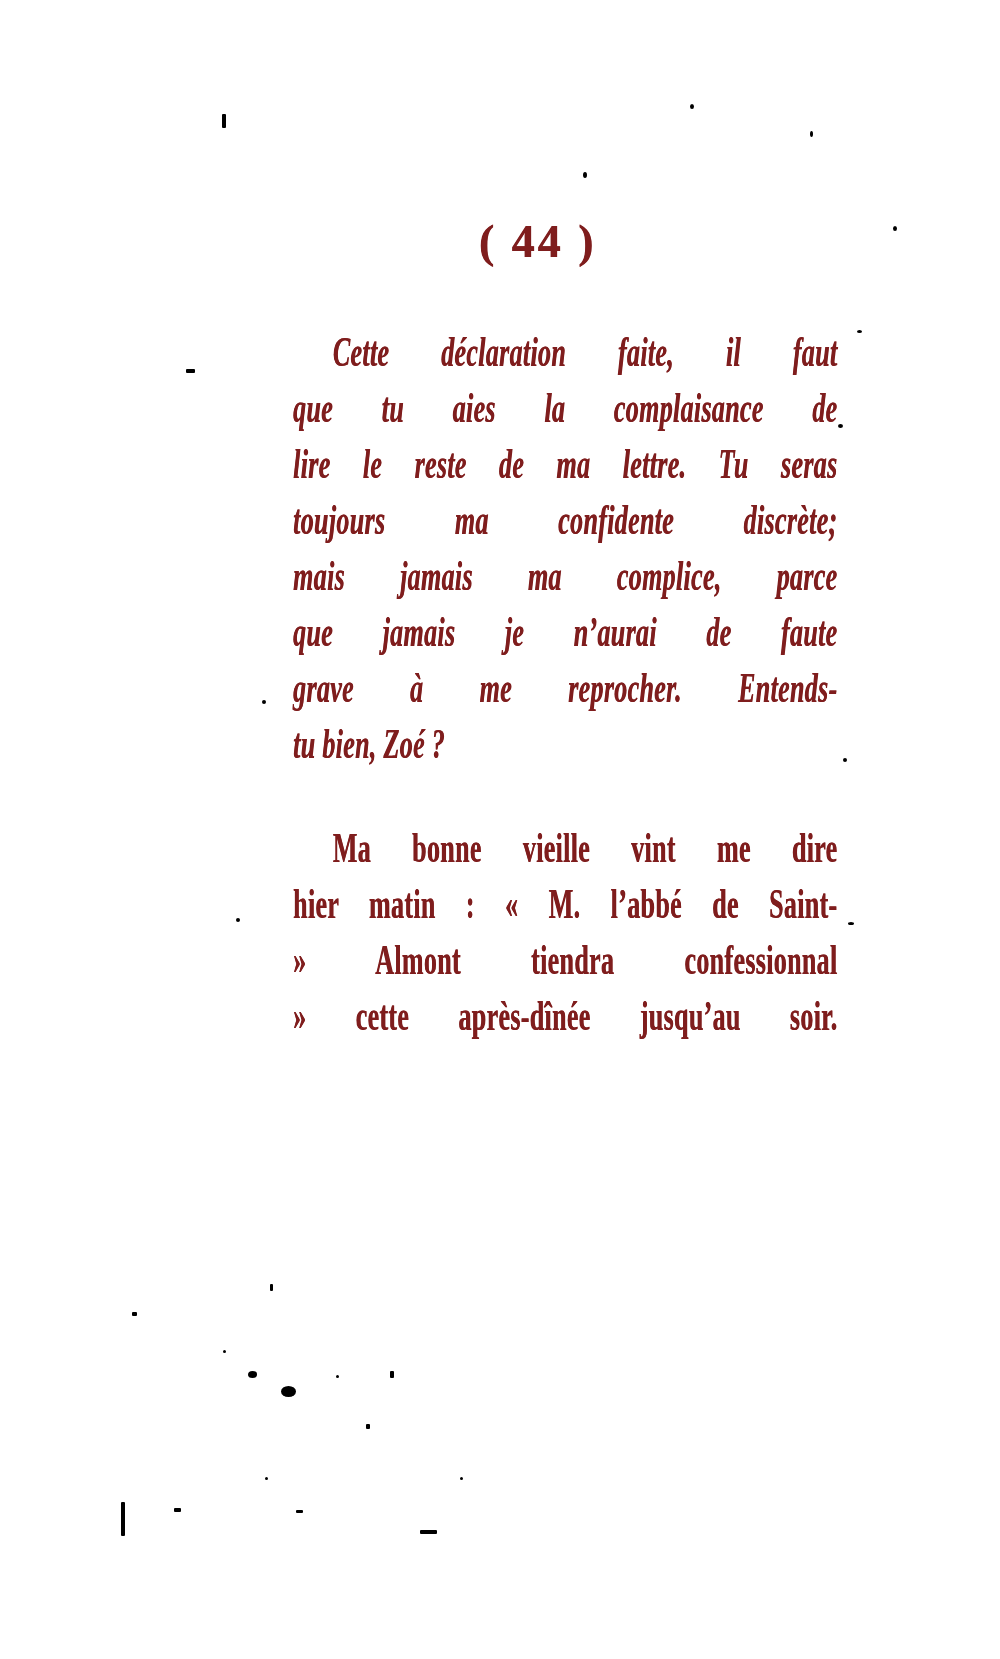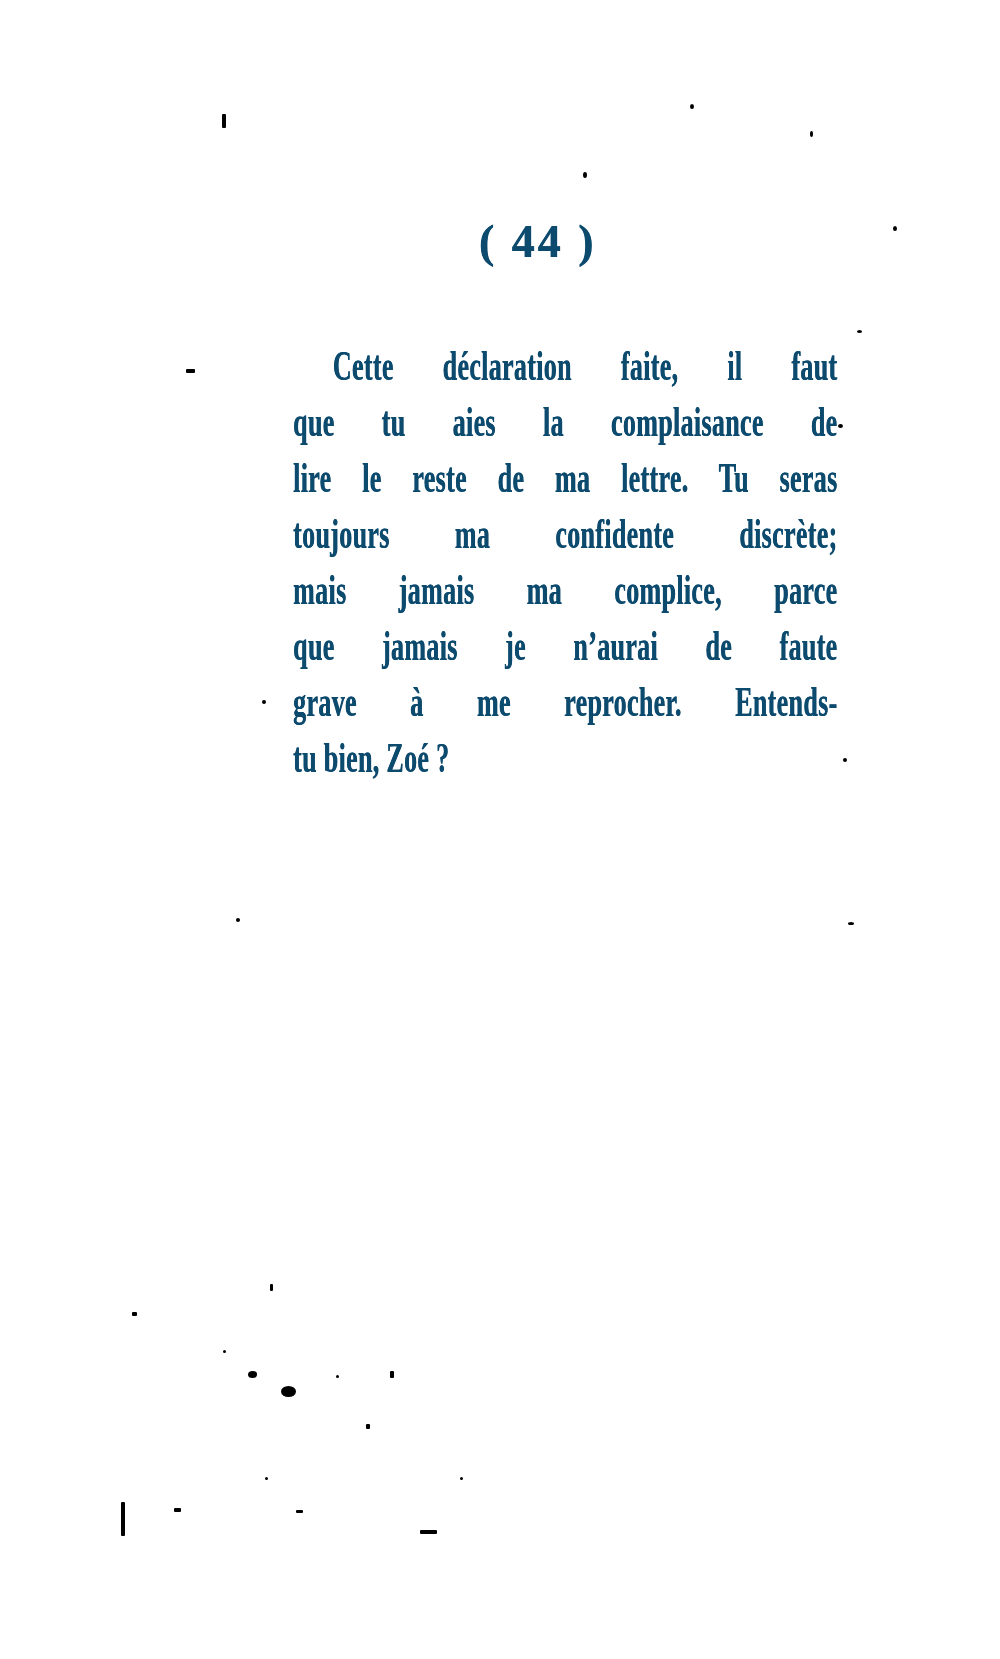--- a/index.html
+++ b/index.html
@@ -7,21 +7,21 @@
     padding: 0;
     background: #ffffff;
   }
   #page {
     position: relative;
     width: 1000px;
     height: 1659px;
     background: #ffffff;
     overflow: hidden;
     font-family: "Liberation Serif", serif;
-    color: #0c4a6e;
+    color: #7f1d1d;
   }
   .page-number {
     position: absolute;
     left: 265px;
     top: 212px;
     width: 545px;
     height: 60px;
     font-size: 46px;
     line-height: 60px;
     font-weight: bold;
@@ -50,21 +50,21 @@
     text-shadow: 0.6px 0 0 currentColor;
     white-space: nowrap;
     overflow: visible;
   }
   .line.short {
     text-align-last: left;
   }
   .line.indent {
     text-indent: 64px;
   }
-  .gap-before-2 { margin-top: 54px; }
+  .gap-before-2 { margin-top: 40px; font-style: italic; }
   .gap-before-3 { margin-top: 48px; }
   .speck {
     position: absolute;
     background: #000000;
     border-radius: 1px;
   }
   .speck.round { border-radius: 50%; }
 </style>
 </head>
 <body>
@@ -80,20 +80,26 @@
       <div class="line indent">Cette déclaration faite, il faut</div>
       <div class="line">que tu aies la complaisance de</div>
       <div class="line">lire le reste de ma lettre. Tu seras</div>
       <div class="line">toujours ma confidente discrète;</div>
       <div class="line">mais jamais ma complice, parce</div>
       <div class="line">que jamais je n’aurai de faute</div>
       <div class="line">grave à me reprocher. Entends-</div>
       <div class="line short">tu bien, Zoé ?</div>
     </div>
 
+    <div class="gap-before-3">
+      <div class="line indent">Ma bonne vieille vint me dire</div>
+      <div class="line">hier matin : « M. l’abbé de Saint-</div>
+      <div class="line">» Almont tiendra confessionnal</div>
+      <div class="line">» cette après-dînée jusqu’au soir.</div>
+    </div>
 
   </div>
 
   <div>
     <div class="speck" style="left:222px; top:114px; width:4px;  height:14px;"></div>
     <div class="speck round" style="left:690px; top:104px; width:4px;  height:5px;"></div>
     <div class="speck round" style="left:810px; top:131px; width:3px;  height:6px;"></div>
     <div class="speck round" style="left:583px; top:172px; width:4px;  height:6px;"></div>
     <div class="speck round" style="left:893px; top:226px; width:4px;  height:5px;"></div>
     <div class="speck" style="left:186px; top:369px; width:9px;  height:4px;"></div>

